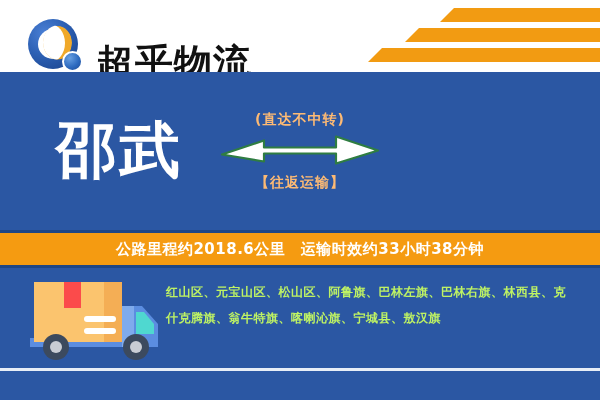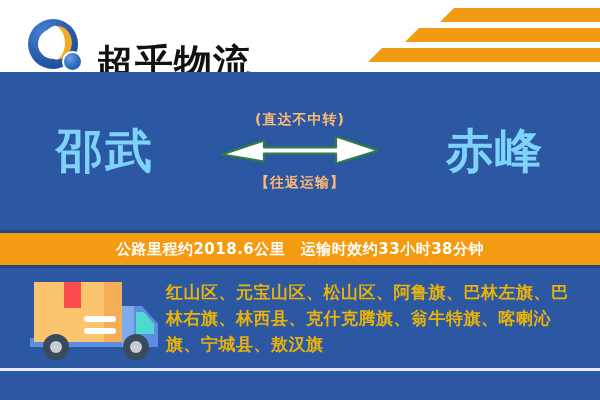--- a/index.html
+++ b/index.html
@@ -100,22 +100,22 @@
   
   .route {
     position: absolute; left: 0; top: 72px;
     width: 600px; height: 158px;
     background: #2B57A3;
   }
   .city {
     position: absolute; top: 50%;
     transform: translateY(-50%);
     font-family: "DejaVu Sans", "Liberation Sans", sans-serif;
-    font-size: 47px; font-weight: 700;
-    color: #7dd3fc;
+    font-size: 61px; font-weight: 700;
+    color: #ffffff;
     letter-spacing: 2px;
     white-space: nowrap;
   }
   .city.origin { left: 56px; }
   .city.destination { right: 56px; }
 
   .mid {
     position: absolute; left: 50%; top: 50%;
     transform: translate(-50%, -50%);
     width: 200px;
@@ -155,23 +155,23 @@
   
   .districts-section {
     position: absolute; left: 0; top: 268px;
     width: 600px; height: 132px;
     background: #2B57A3;
   }
   .districts-text {
     position: absolute; left: 166px; top: 11px;
     width: 412px;
     font-family: "DejaVu Sans", "Liberation Sans", sans-serif;
-    font-size: 17px; font-weight: 700;
+    font-size: 12px; font-weight: 700;
     line-height: 26px;
-    color: #eab308;
+    color: #bef264;
     letter-spacing: 0.5px;
   }
   .bottom-rule {
     position: absolute; left: 0; top: 100px;
     width: 600px; height: 3px;
     background: #E8EEF7;
   }
 
   
   .truck {
@@ -213,21 +213,20 @@
     <div class="mid">
       <div class="mid-top">(直达不中转)</div>
       <div class="arrow-box">
         <svg width="160" height="34" viewBox="0 0 160 34" xmlns="http://www.w3.org/2000/svg">
           <polygon points="2,22 44,8 44,15 116,15 116,4 158,18 116,31 116,21 44,21 44,29" fill="#FFFFFF" stroke="#2F7D42" stroke-width="2.2" stroke-linejoin="round"></polygon>
         </svg>
       </div>
       <div class="mid-bottom">【往返运输】</div>
     </div>
 
-    <div class="city destination">赤峰</div>
 
   </div>
 
   <div class="infobar">
     <div class="infobar-text">公路里程约2018.6公里　运输时效约33小时38分钟</div>
   </div>
 
   <div class="districts-section">
 
     <div class="truck">

